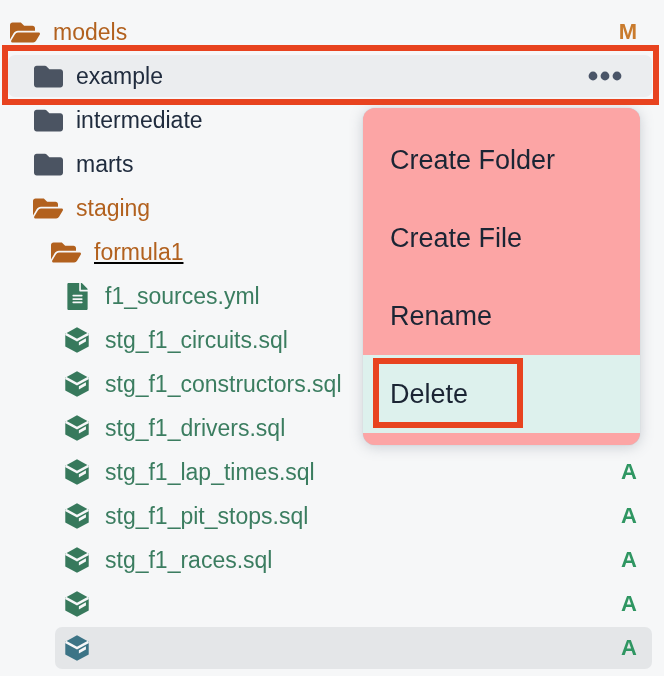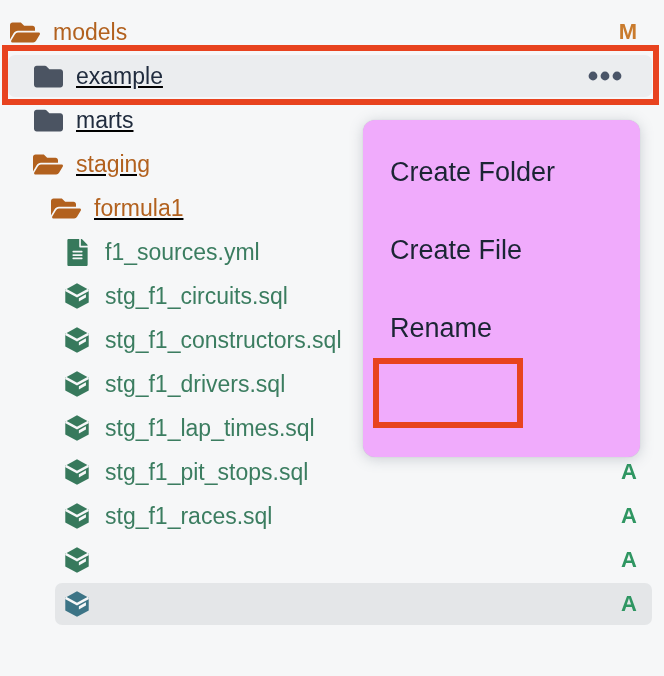--- a/index.html
+++ b/index.html
@@ -8,34 +8,34 @@
     background:#f6f7f8;
     font-family:"Liberation Sans", sans-serif;
     -webkit-font-smoothing:antialiased;
   }
   #tree{position:absolute;left:0;top:0;right:0;padding-top:10px;}
   .row{height:44px;display:flex;align-items:center;position:relative;}
   .row-stripe{position:absolute;top:1px;bottom:1px;border-radius:7px;z-index:0;}
   .stripe-hover{left:8px;right:12px;background:#ebedef;}
   .stripe-selected{left:55px;right:12px;background:#e4e6e8;}
   .row > .ic, .row > .lbl, .row > .tail{position:relative;z-index:1;}
-  .l1{padding-left:10px;} .l2{padding-left:33px;text-decoration:underline;} .l3{padding-left:51px;text-decoration:underline;} .l4{padding-left:62px;}
+  .l1{padding-left:10px;} .l2{padding-left:33px;} .l3{padding-left:51px;text-decoration:underline;} .l4{padding-left:62px;}
   .ic{width:30px;height:30px;display:flex;align-items:center;justify-content:center;flex:none;margin-right:13px;}
   .lbl{font-size:23px;line-height:1;white-space:nowrap;}
   .c-orange{color:#b2611e;} .c-dark{color:#202c3e;} .c-green{color:#3b7d60;} .c-tealtxt{color:#397a6e;}
   .tail{margin-left:auto;display:flex;align-items:center;}
   .badge{font-size:22px;font-weight:bold;margin-right:27px;}
   .b-orange{color:#c97b2d;} .b-green{color:#2f9662;}
   .dots{margin-right:42px;display:flex;align-items:center;}
 
   .menu{
     position:absolute;left:363px;top:108px;width:277px;height:337px;
-    background:#f0abfc;border-radius:12px;
+    background:#fca5a5;border-radius:12px;
     box-shadow:0 2px 14px rgba(90,100,120,.28), 0 0 1px rgba(90,100,120,.3);
-    padding:13px 0 10px 0;box-sizing:border-box;z-index:10;margin-top:12px;
+    padding:13px 0 10px 0;box-sizing:border-box;z-index:10;
   }
   .menu-item{
     height:78px;display:flex;align-items:center;padding-left:27px;
     font-size:27px;color:#1b2534;cursor:pointer;
   }
   .menu-item.hl{background:#ddf1ed;}
 
   .annot{position:absolute;border:6px solid #e8431f;box-sizing:border-box;z-index:50;pointer-events:none;}
   #annot-example{left:2px;top:45px;width:657px;height:60px;}
   #annot-delete{left:373px;top:358px;width:150px;height:70px;}
@@ -72,20 +72,28 @@
           </svg>
         </span>
       </span>
     </div>
     <div class="row l2">
       <span class="ic">
         <svg width="29" height="29" viewBox="0 0 512 512">
           <path fill="#4b5462" d="M464 128H272l-54-54c-6-6.3-14.3-10-23.2-10H48C21.49 64 0 85.49 0 112v288c0 26.51 21.49 48 48 48h416c26.51 0 48-21.49 48-48V176c0-26.51-21.49-48-48-48z"></path>
         </svg>
       </span>
+      <span class="lbl c-dark">intermediate</span>
+    </div>
+    <div class="row l2">
+      <span class="ic">
+        <svg width="29" height="29" viewBox="0 0 512 512">
+          <path fill="#4b5462" d="M464 128H272l-54-54c-6-6.3-14.3-10-23.2-10H48C21.49 64 0 85.49 0 112v288c0 26.51 21.49 48 48 48h416c26.51 0 48-21.49 48-48V176c0-26.51-21.49-48-48-48z"></path>
+        </svg>
+      </span>
       <span class="lbl c-dark">marts</span>
     </div>
     <div class="row l2">
       <span class="ic">
         <svg width="30" height="27" viewBox="0 0 576 512">
           <path fill="#b2611e" d="M572.694 292.093L500.27 416.248A63.997 63.997 0 0 1 444.989 448H45.025c-18.523 0-30.064-20.093-20.731-36.093l72.424-124.155A64 64 0 0 1 152 256h399.964c18.523 0 30.064 20.093 20.73 36.093zM152 224h328v-48c0-26.51-21.49-48-48-48H272l-64-64H48C21.49 64 0 85.49 0 112v278.046l69.077-118.418C86.214 242.25 118.179 224 152 224z"></path>
         </svg>
       </span>
       <span class="lbl c-orange">staging</span>
     </div>
@@ -204,16 +212,19 @@
 <div class="menu" id="menu">
     <div class="menu-item">
       <span>Create Folder</span>
     </div>
     <div class="menu-item">
       <span>Create File</span>
     </div>
     <div class="menu-item">
       <span>Rename</span>
     </div>
+    <div class="menu-item hl">
+      <span>Delete</span>
+    </div>
   </div>
 
 <div class="annot" id="annot-example"></div>
 <div class="annot" id="annot-delete"></div>
 
 </body></html>

